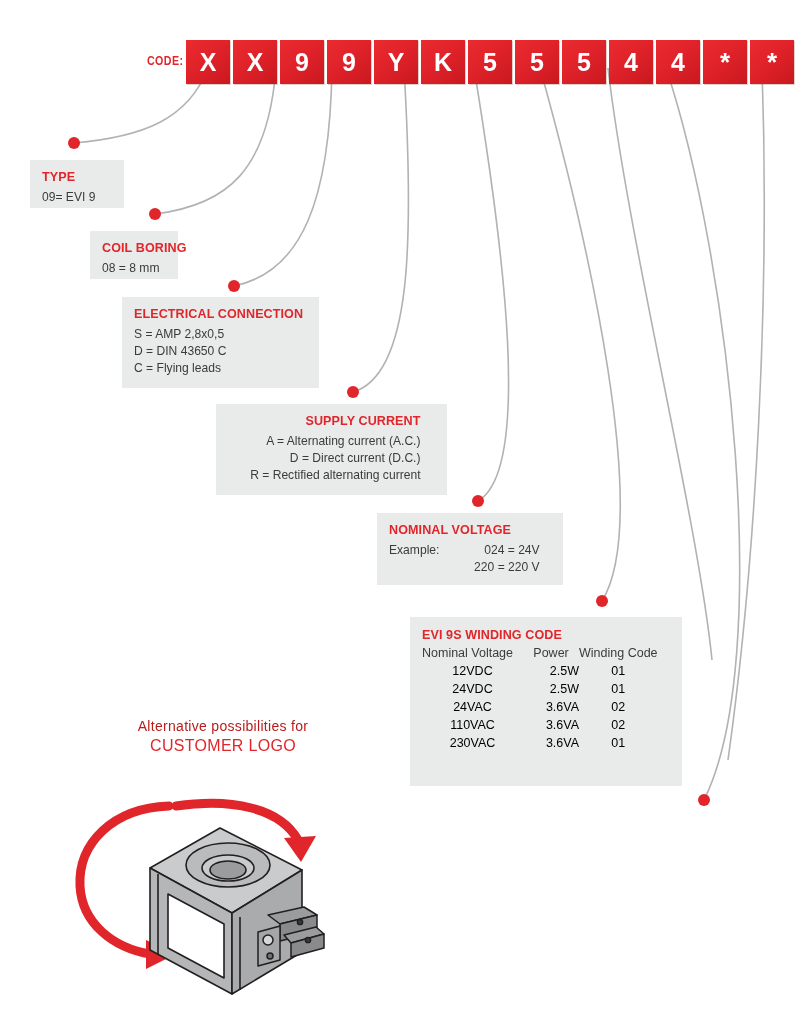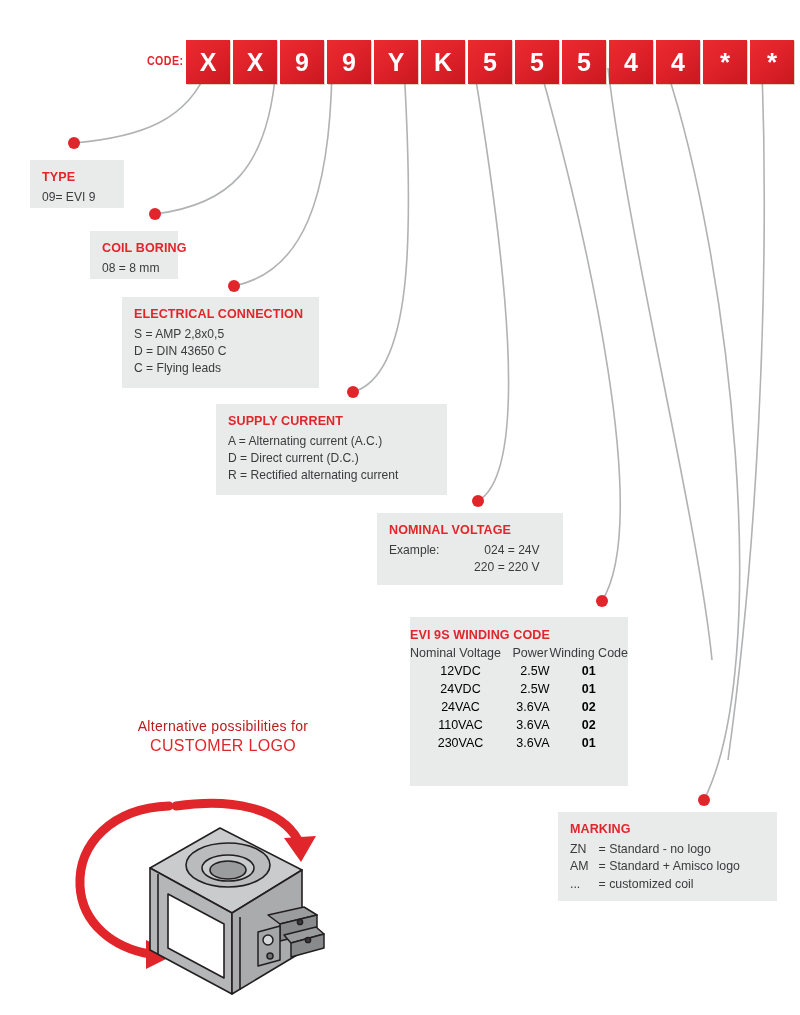--- a/index.html
+++ b/index.html
@@ -61,21 +61,21 @@
     color:#3b3b3d;font-size:12.5px;font-weight:normal;padding:0 0 2px 0;
     white-space:nowrap;text-align:center;
   }
   .wtable th.first{text-align:left;padding-right:10px;}
   .wtable td{
     color:#000000;font-size:12.5px;padding:2px 0;text-align:center;
     white-space:nowrap;
   }
   .wtable td.c1{width:92px;}
   .wtable td.c2{width:56px;text-align:right;}
-  .wtable td.c3{width:74px;font-weight:bold;}
+  .wtable td.c3{width:74px;}
   .wtable th.c2{width:56px;}
   .wtable th.c3{width:74px;}
 
   
   .mk-row{display:flex;color:#3b3b3d;font-size:13px;line-height:1.35;
     white-space:nowrap;transform:scaleX(.95);transform-origin:left center;}
   .mk-row .mk{width:30px;display:inline-block;}
 
   
   .logo-block{position:absolute;left:96px;top:718px;width:230px;text-align:center;}
@@ -139,40 +139,40 @@
     <div class="ln">08 = 8 mm</div>
   </div>
 
   <div class="callout" style="left:110px;top:297px;width:197px;height:91px;">
     <h3>ELECTRICAL CONNECTION</h3>
     <div class="ln">S = AMP 2,8x0,5</div>
     <div class="ln">D = DIN 43650 C</div>
     <div class="ln">C = Flying leads</div>
   </div>
 
-  <div class="callout" style="left:204px;top:404px;width:231px;height:91px;">
+  <div class="callout" style="left:204px;top:404px;width:231px;height:91px;text-align:right;">
     <h3>SUPPLY CURRENT</h3>
     <div class="ln">A = Alternating current (A.C.)</div>
     <div class="ln">D = Direct current (D.C.)</div>
     <div class="ln">R = Rectified alternating current</div>
   </div>
 
   <div class="callout" style="left:365px;top:513px;width:186px;height:72px;">
     <h3>NOMINAL VOLTAGE</h3>
     <div class="nv-row">
       <span class="k">Example:</span>
       <span class="v">024 = 24V</span>
     </div>
     <div class="nv-row">
       <span class="k"></span>
       <span class="v">220 = 220 V</span>
     </div>
   </div>
 
-  <div class="callout" style="left:398px;top:617px;width:218px;height:169px;padding:10px 0;">
+  <div class="callout" style="left:398px;top:617px;width:272px;height:169px;padding:10px 12px;">
     <h3>EVI 9S WINDING CODE</h3>
     <table class="wtable">
       <thead>
         <tr>
           <th class="first c1">Nominal Voltage</th>
           <th class="c2">Power</th>
           <th class="c3">Winding Code</th>
         </tr>
       </thead>
       <tbody>
@@ -198,35 +198,20 @@
         </tr>
         <tr>
           <td class="c1">230VAC</td>
           <td class="c2">3.6VA</td>
           <td class="c3">01</td>
         </tr>
       </tbody>
     </table>
   </div>
 
-  <div class="callout" style="left:546px;top:812px;width:219px;height:89px;">
-    <h3>MARKING</h3>
-    <div class="mk-row">
-      <span class="mk">ZN</span>
-      <span>= Standard - no logo</span>
-    </div>
-    <div class="mk-row">
-      <span class="mk">AM</span>
-      <span>= Standard + Amisco logo</span>
-    </div>
-    <div class="mk-row">
-      <span class="mk">...</span>
-      <span>= customized coil</span>
-    </div>
-  </div>
 
   <div class="logo-block">
     <div class="logo-alt">Alternative possibilities for</div>
     <div class="logo-main">CUSTOMER LOGO</div>
   </div>
 
   <svg class="coil-art" viewBox="0 0 310 225">
 
     <g>
       <path d="M97,24 C40,26 6,62 8,104 C10,142 42,166 78,172" fill="none" stroke="#e1262b" stroke-width="9" stroke-linecap="round"></path>

